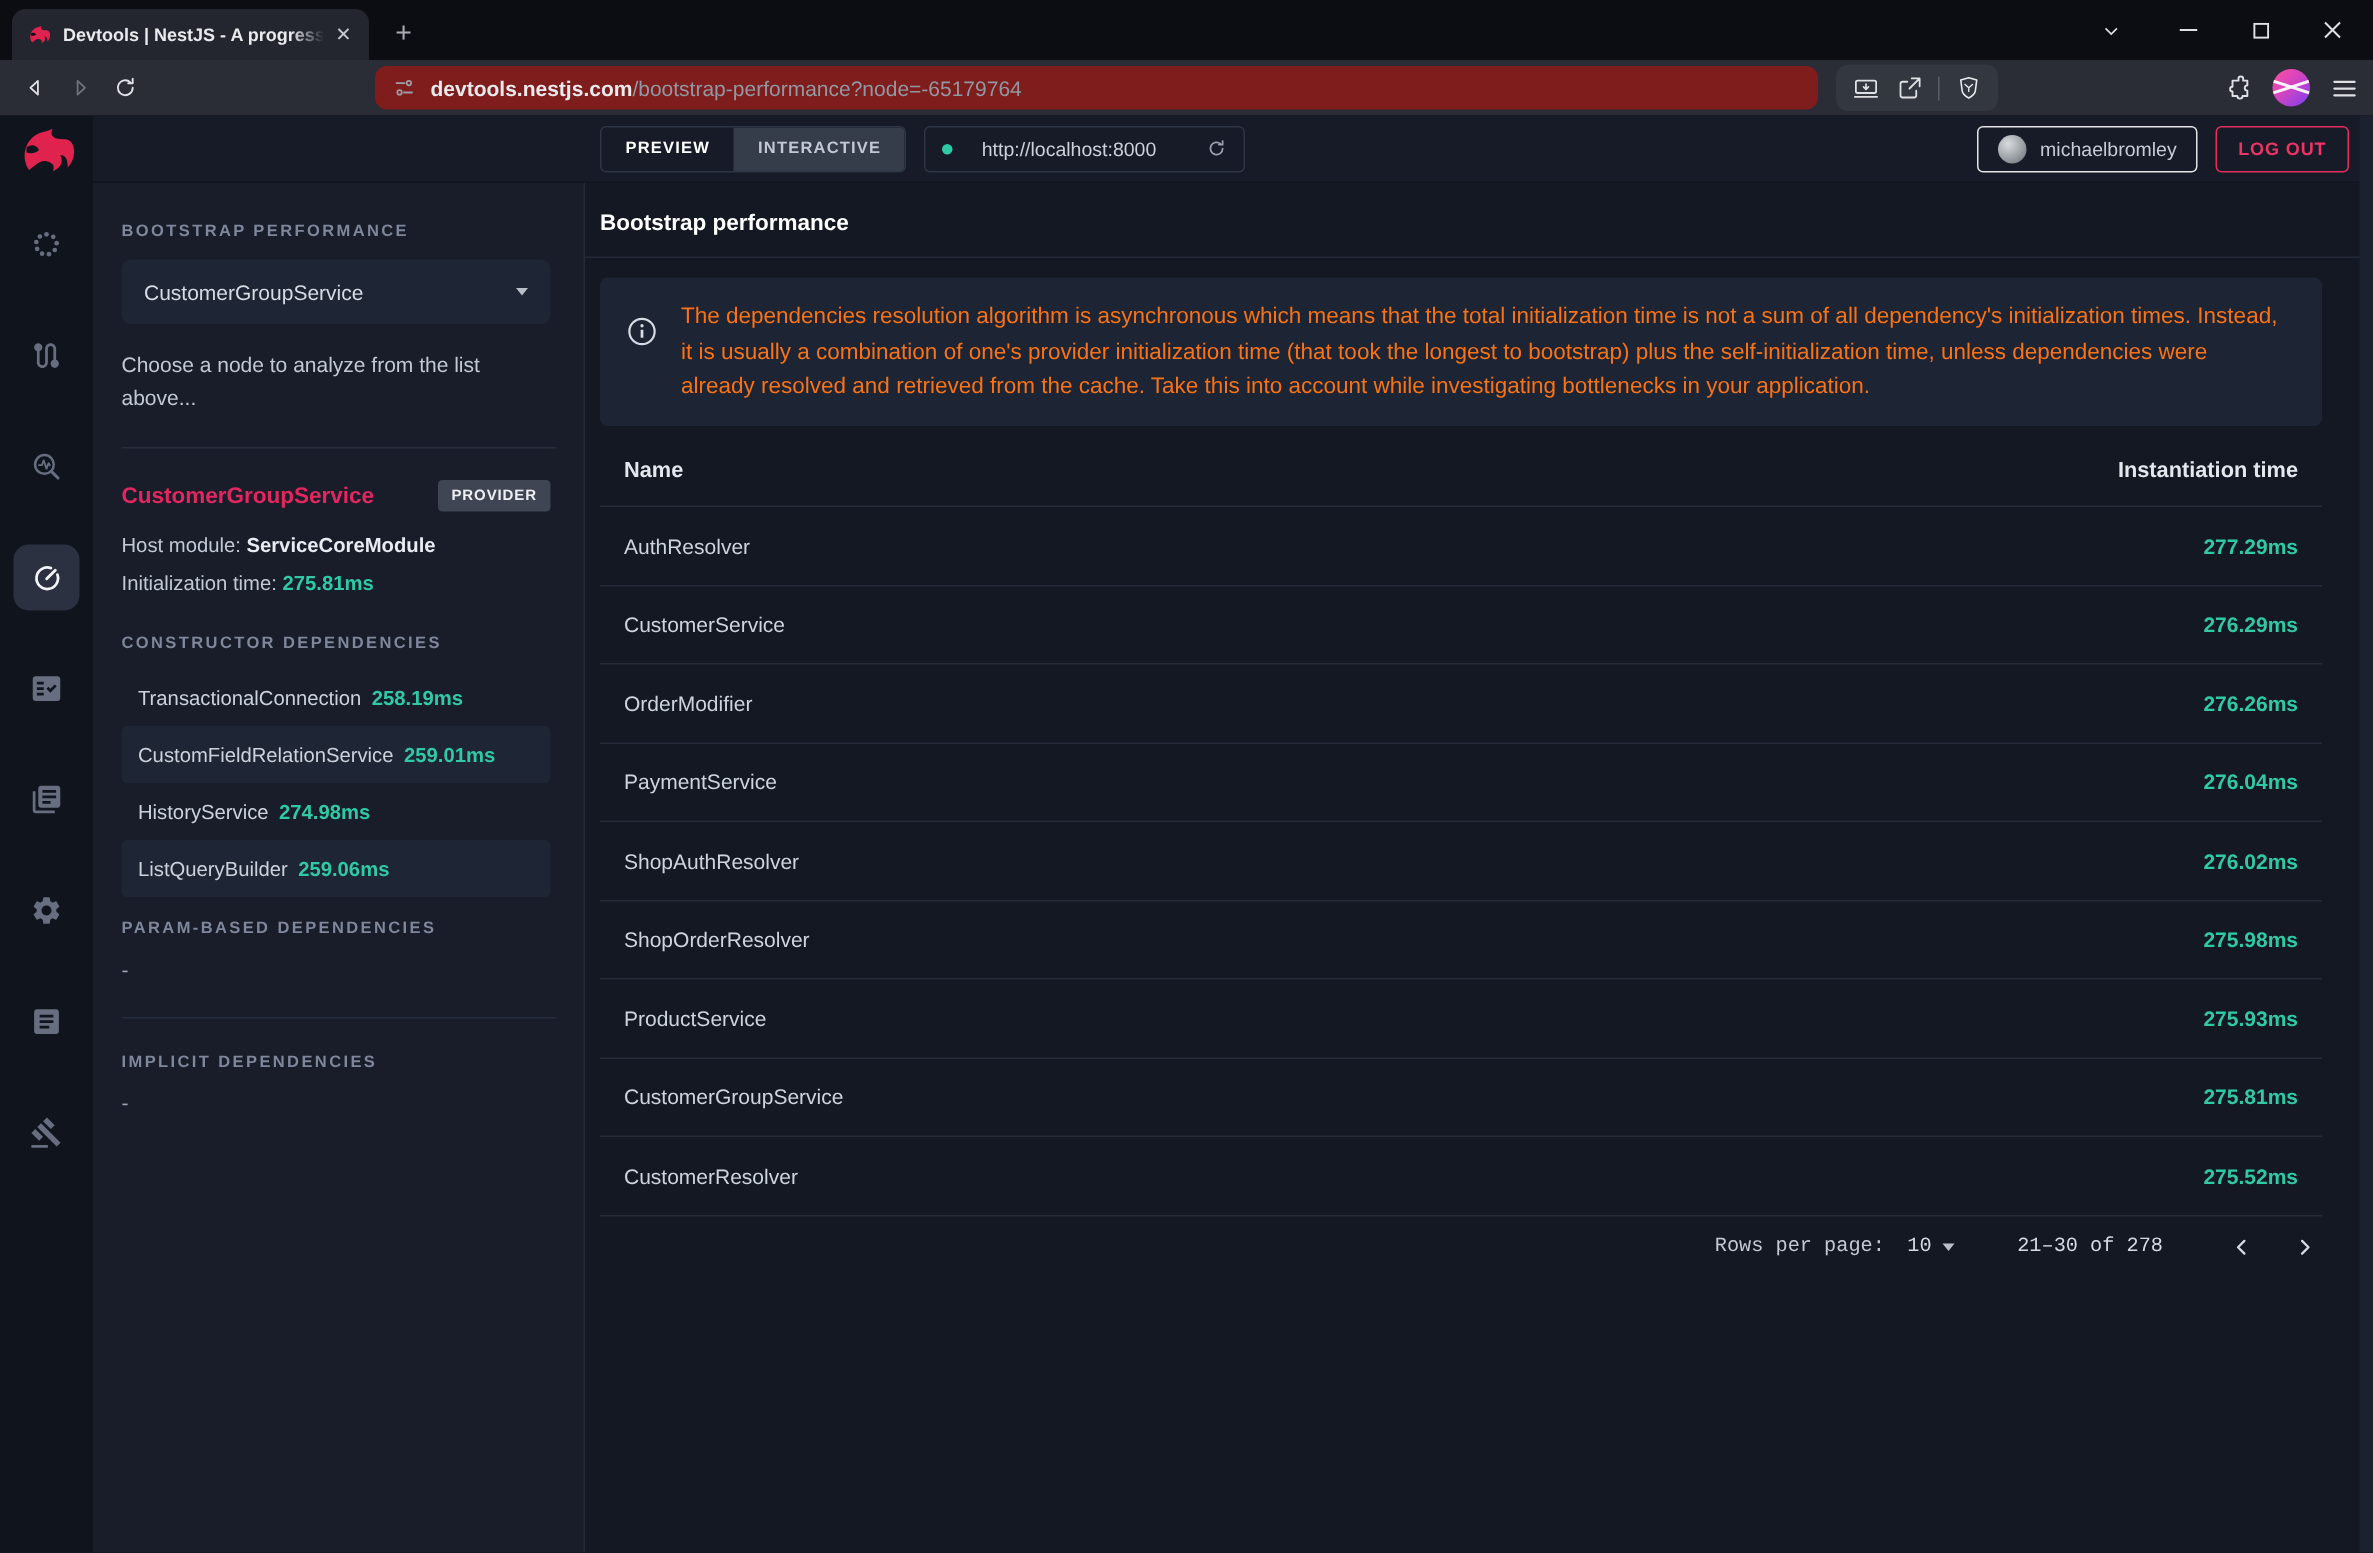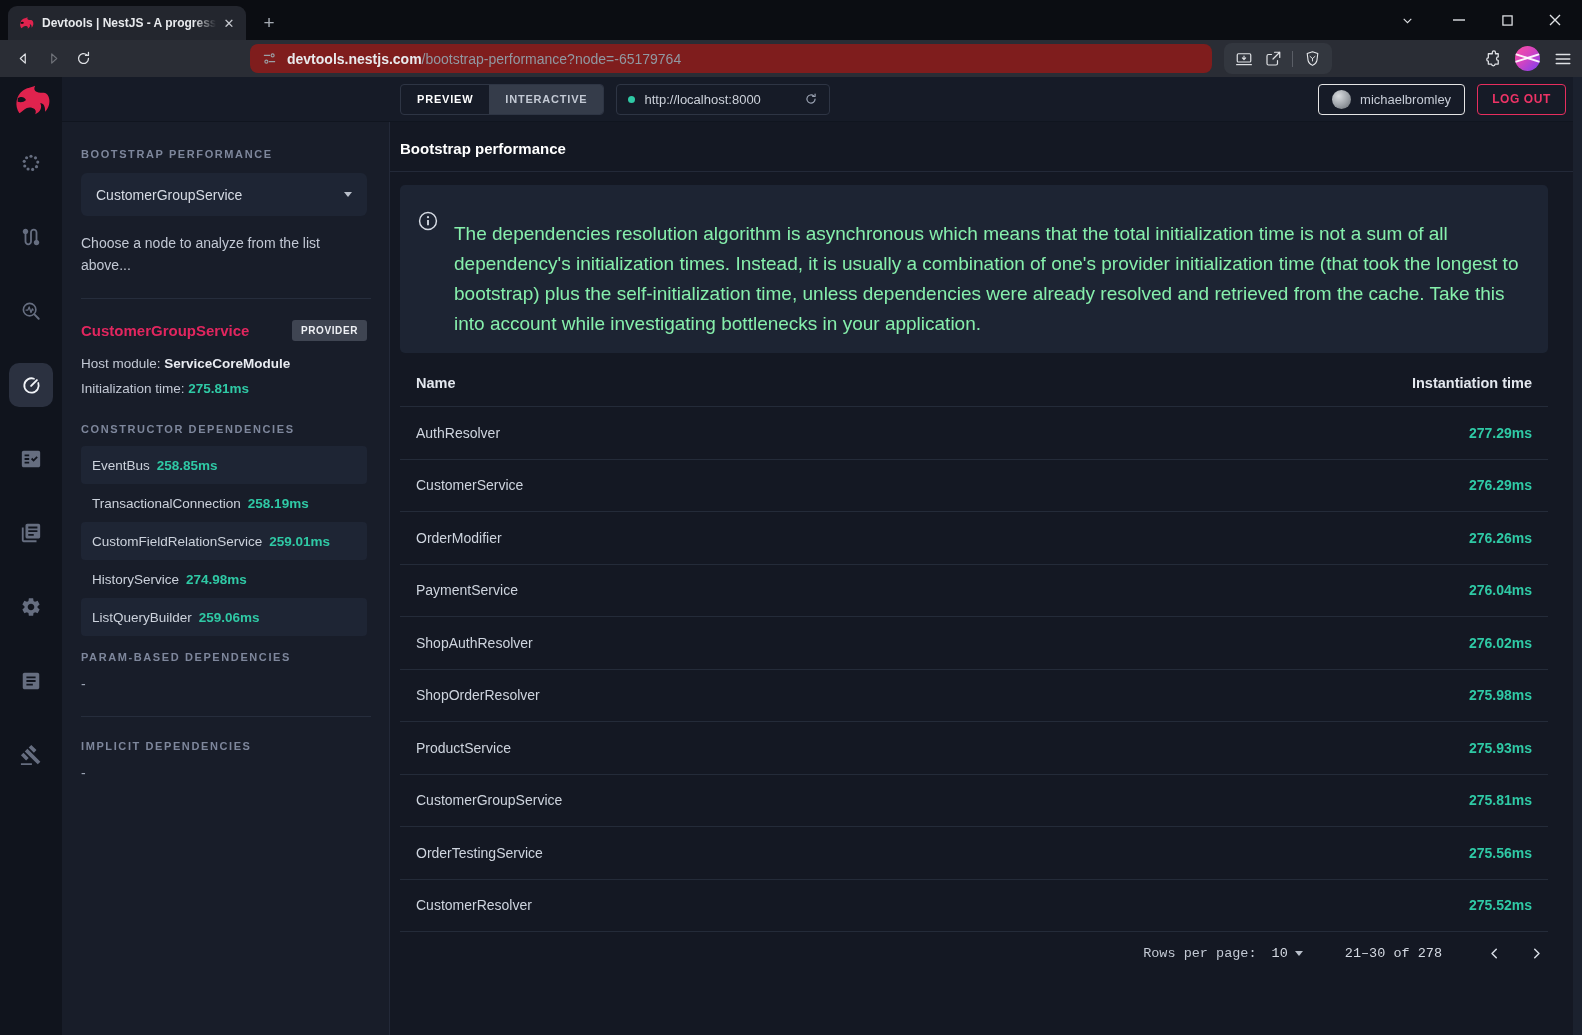--- a/index.html
+++ b/index.html
@@ -55,21 +55,21 @@
 
   .topbar { position:absolute; left:62px; right:0; top:0; height:45px; background:#161b27;
     border-bottom:1px solid #10151f; display:flex; align-items:center; }
   .seg { display:flex; margin-left:338px; border:1px solid #2e3544; border-radius:4px;
     overflow:hidden; height:31px; }
   .seg .opt { display:flex; align-items:center; padding:0 16px; font-size:11px; font-weight:bold;
     letter-spacing:.8px; }
   .opt-preview { color:#ffffff; }
   .opt-interactive { background:#353c4a; color:#c3c9d4; }
   .urlbox { margin-left:12px; height:31px; width:214px; border:1px solid #2e3544; border-radius:4px;
-    display:flex; align-items:center; padding:0 11px; gap:9px; }
+    display:flex; align-items:center; padding:0 11px; gap:19px; }
   .dot { width:7px; height:7px; border-radius:50%; background:#2fc9a5; }
   .urlbox .t { font-size:13px; color:#ccd1da; flex:1; }
   .userchip { margin-left:auto; height:31px; border:1px solid #e5e5e5; border-radius:4px;
     display:flex; align-items:center; gap:9px; padding:0 13px; }
   .uavatar { width:19px; height:19px; border-radius:50%;
     background:radial-gradient(circle at 35% 32%, #d9dcdf 0%, #9ba0a6 55%, #62676d 100%); }
   .uname { font-size:13px; color:#c7ccd6; }
   .logout { margin:0 16px 0 12px; height:31px; border:1px solid #e62e5e; border-radius:4px;
     display:flex; align-items:center; padding:0 14px; color:#ee3366; font-size:12px;
     font-weight:bold; letter-spacing:.6px; }
@@ -98,21 +98,21 @@
   .dash { margin-top:13px; color:#9aa2b2; font-size:14px; }
 
   .main { position:absolute; left:390px; right:0; top:45px; bottom:0; background:#141823;
     padding:0 34px 0 10px; }
   .mtitle-row { padding:18px 0 14px 0; border-bottom:1px solid #232938; margin:0 -34px 0 -10px;
     padding-left:10px; }
   .mtitle { font-size:15px; font-weight:bold; color:#ffffff; }
   .infobox { margin-top:13px; background:#1d2433; border-radius:5px; padding:14px 24px 14px 17px;
     display:flex; gap:15px; align-items:flex-start; }
   .infobox svg { flex:none; margin-top:11px; }
-  .infotext { font-size:19px; color:#86efac; line-height:1.58;margin-top:20px; }
+  .infotext { font-size:15px; color:#f97316; line-height:1.58; }
   .thead { display:flex; padding:22px 16px 15px 16px; border-bottom:1px solid #242b39;
     font-size:14.5px; font-weight:bold; color:#e3e7ee; }
   .thead .c2, .trow .c2 { margin-left:auto; }
   .trow { display:flex; align-items:center; height:52.5px; padding:0 16px;
     border-bottom:1px solid #242b39; font-size:14px; }
   .trow .c1 { color:#ced4de; }
   .trow .c2 { color:#2fc9a5; font-weight:bold; }
   .pager { display:flex; align-items:center; justify-content:flex-end; margin-top:9px;
     font-size:13.5px; color:#c3c9d4;font-family:Liberation Mono, monospace; }
   .rpp-val { margin-left:15px; display:flex; align-items:center; gap:7px; color:#d4d9e2; }
@@ -316,24 +316,20 @@
       <div class="kv">
         <span>Host module:</span>
         <span class="bold">ServiceCoreModule</span>
       </div>
       <div class="kv">
         <span>Initialization time:</span>
         <span class="teal">275.81ms</span>
       </div>
       <div class="slabel" style="margin-top:27px">CONSTRUCTOR DEPENDENCIES</div>
       <div class="deps" id="dep-list">
-          <div class="dep-item alt">
-            <span>EventBus</span>
-            <span class="dep-time">258.85ms</span>
-          </div>
           <div class="dep-item">
             <span>TransactionalConnection</span>
             <span class="dep-time">258.19ms</span>
           </div>
           <div class="dep-item alt">
             <span>CustomFieldRelationService</span>
             <span class="dep-time">259.01ms</span>
           </div>
           <div class="dep-item">
             <span>HistoryService</span>
@@ -392,24 +388,20 @@
             <span class="c1">ShopOrderResolver</span>
             <span class="c2">275.98ms</span>
           </div>
           <div class="trow">
             <span class="c1">ProductService</span>
             <span class="c2">275.93ms</span>
           </div>
           <div class="trow">
             <span class="c1">CustomerGroupService</span>
             <span class="c2">275.81ms</span>
-          </div>
-          <div class="trow">
-            <span class="c1">OrderTestingService</span>
-            <span class="c2">275.56ms</span>
           </div>
           <div class="trow">
             <span class="c1">CustomerResolver</span>
             <span class="c2">275.52ms</span>
           </div>
         </div>
       <div class="pager">
         <span>Rows per page:</span>
         <span class="rpp-val">
           <span>10</span>

